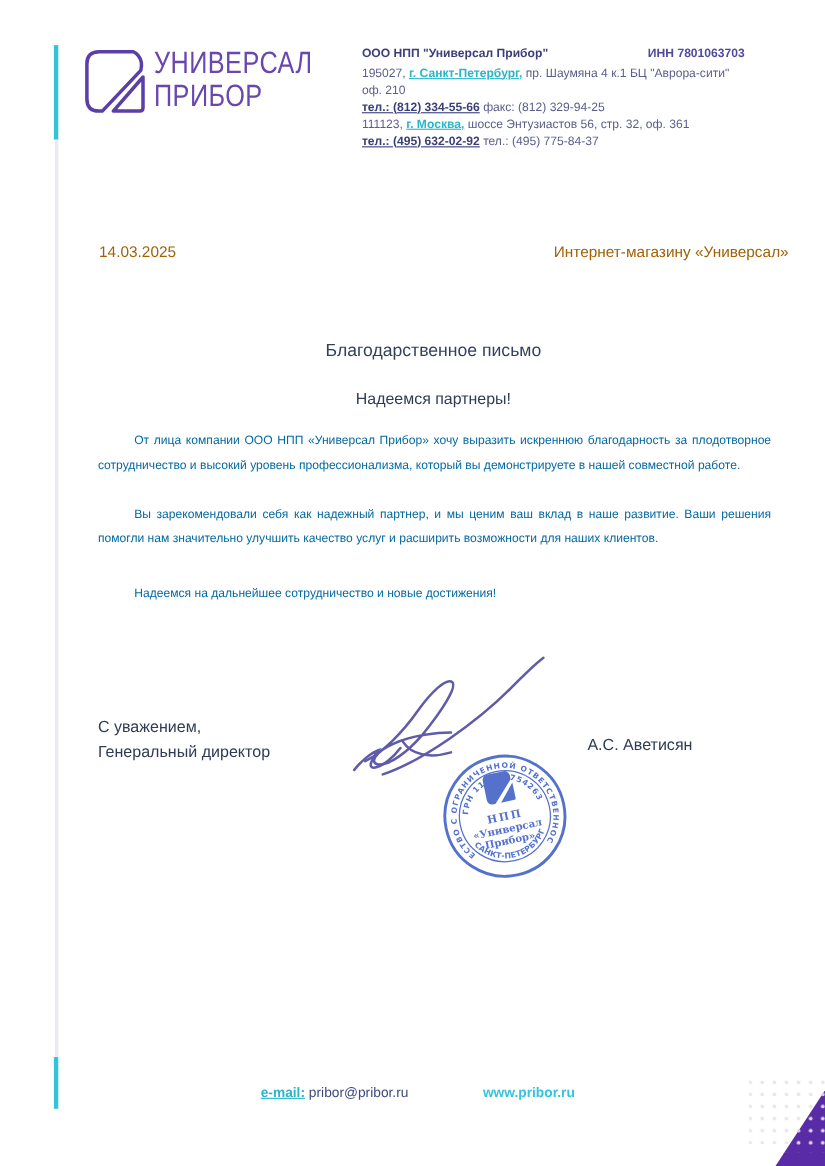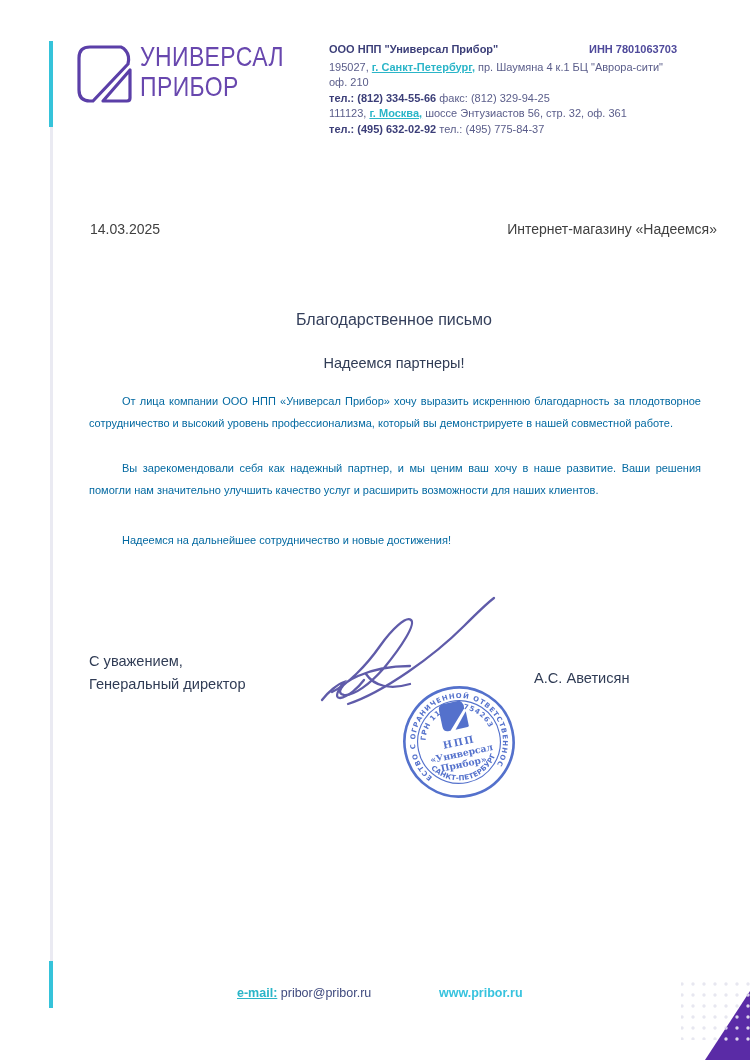--- a/index.html
+++ b/index.html
@@ -13,25 +13,25 @@
   .acc-bot{left:30px;top:961px;width:4px;height:47px;background:#35c3da;}
 
   
   .logo-icon{position:absolute;left:58px;top:45px;width:56px;height:58px;}
   .logo-word{position:absolute;left:121px;top:42px;color:#6847ae;font-size:28px;line-height:30px;
              letter-spacing:.5px;transform:scaleX(.82);transform-origin:left top;white-space:nowrap;}
   .hdr{position:absolute;left:310px;top:42px;width:348px;font-size:11px;line-height:15.5px;color:#5a5d8a;}
   .hdr .row1{display:flex;justify-content:space-between;font-weight:bold;color:#3b3e78;margin-bottom:2px;}
   .hdr .inn{color:#4f4a9b;}
   .teal{color:#2ab5c8;font-weight:bold;text-decoration:underline;}
-  .b{font-weight:bold;color:#3b3e78;}
+  .b{font-weight:bold;color:#3b3e78;text-decoration:underline;}
 
   
   .daterow{position:absolute;left:71px;top:221px;width:627px;display:flex;justify-content:space-between;
-           font-size:14px;color:#404040;}
+           font-size:14px;color:#a16207;}
   .title{position:absolute;left:70px;top:311px;width:610px;text-align:center;font-size:16px;color:#343f5b;}
   .salut{position:absolute;left:70px;top:355px;width:610px;text-align:center;font-size:14.5px;color:#303c55;}
   .para{position:absolute;left:70px;width:612px;font-size:11px;line-height:22.2px;color:#0369a1;
         text-align:justify;text-indent:33px;}
   .p1{top:390px;} .p2{top:457px;} .p3{top:529px;text-align:left;}
   .signoff{position:absolute;left:70px;top:650px;font-size:14.6px;line-height:22.5px;color:#303c55;}
   .signer{position:absolute;left:515px;top:670px;font-size:14.6px;color:#303c55;}
 
   
   .signature{position:absolute;left:295px;top:596px;width:200px;height:120px;}
@@ -75,27 +75,27 @@
       <span class="inn">ИНН 7801063703</span>
     </div>
     <div><span>195027, </span><span class="teal">г. Санкт-Петербург,</span><span> пр. Шаумяна 4 к.1  БЦ "Аврора-сити" оф. 210</span></div>
     <div><span class="b">тел.: (812) 334-55-66</span><span> факс: (812) 329-94-25</span></div>
     <div><span>111123, </span><span class="teal">г. Москва,</span><span> шоссе Энтузиастов 56,  стр. 32, оф. 361</span></div>
     <div><span class="b">тел.: (495) 632-02-92</span><span> тел.: (495) 775-84-37</span></div>
   </div>
 
   <div class="daterow">
     <span>14.03.2025</span>
-    <span>Интернет-магазину «Надеемся»</span>
+    <span>Интернет-магазину «Универсал»</span>
   </div>
 
   <div class="title">Благодарственное письмо</div>
   <div class="salut">Надеемся партнеры!</div>
   <div class="para p1">От лица компании ООО НПП «Универсал Прибор» хочу выразить искреннюю благодарность за плодотворное сотрудничество и высокий уровень профессионализма, который вы демонстрируете в нашей совместной работе.</div>
-  <div class="para p2">Вы зарекомендовали себя как надежный партнер, и мы ценим ваш хочу в наше развитие. Ваши решения помогли нам значительно улучшить качество услуг и расширить возможности для наших клиентов.</div>
+  <div class="para p2">Вы зарекомендовали себя как надежный партнер, и мы ценим ваш вклад в наше развитие. Ваши решения помогли нам значительно улучшить качество услуг и расширить возможности для наших клиентов.</div>
   <div class="para p3">Надеемся на дальнейшее сотрудничество и новые достижения!</div>
 
   <div class="signoff">
     <div>С уважением,</div>
     <div>Генеральный директор</div>
   </div>
   <div class="signer">А.С. Аветисян</div>
 
   <svg class="signature" viewBox="0 0 200 120">
     <g stroke="#4e4aa0" stroke-width="2.3" fill="none" stroke-linecap="round" opacity="0.9">

